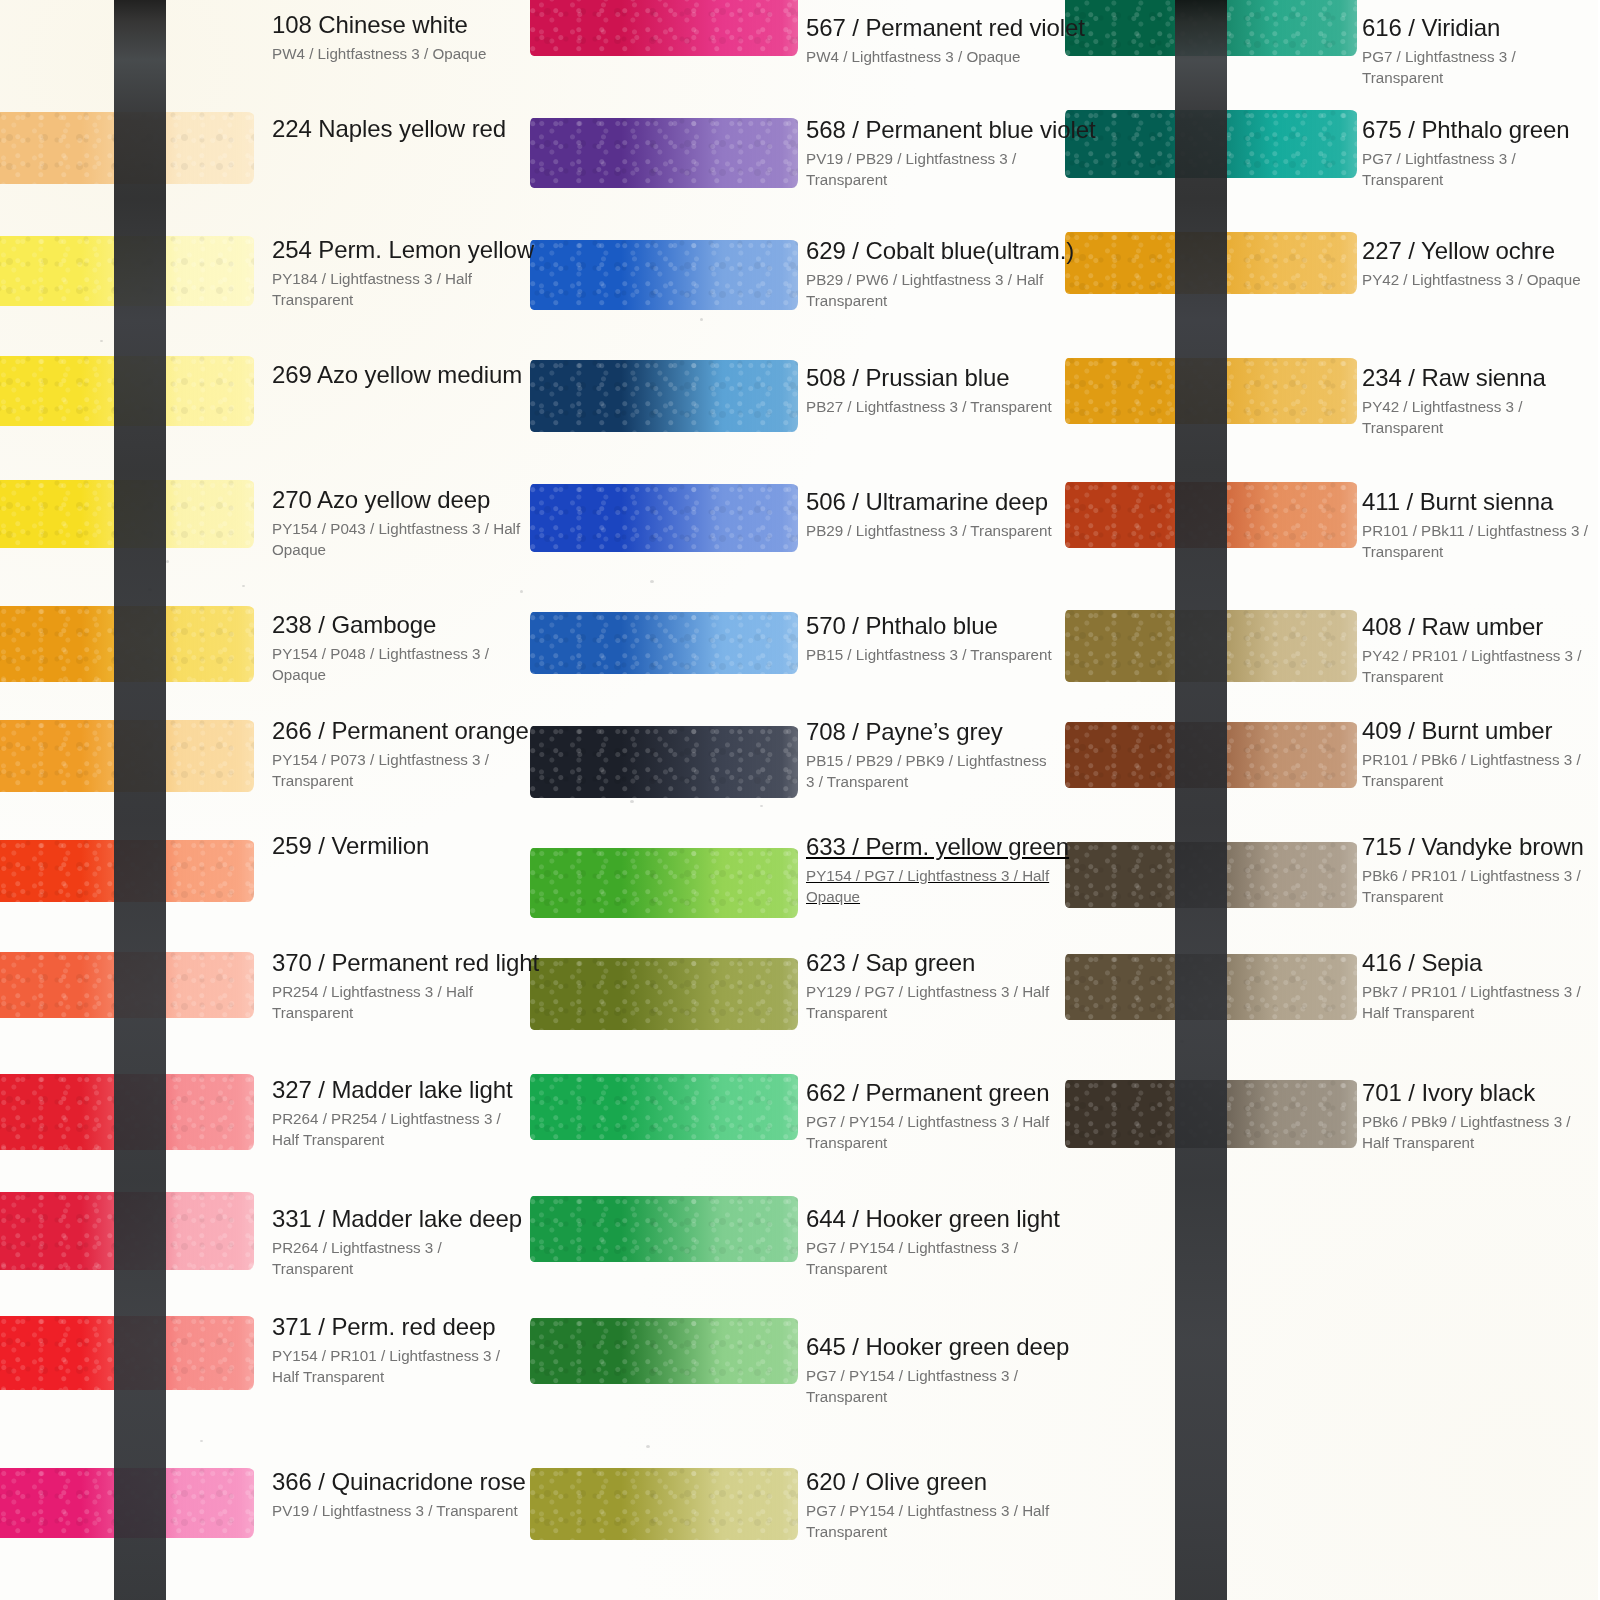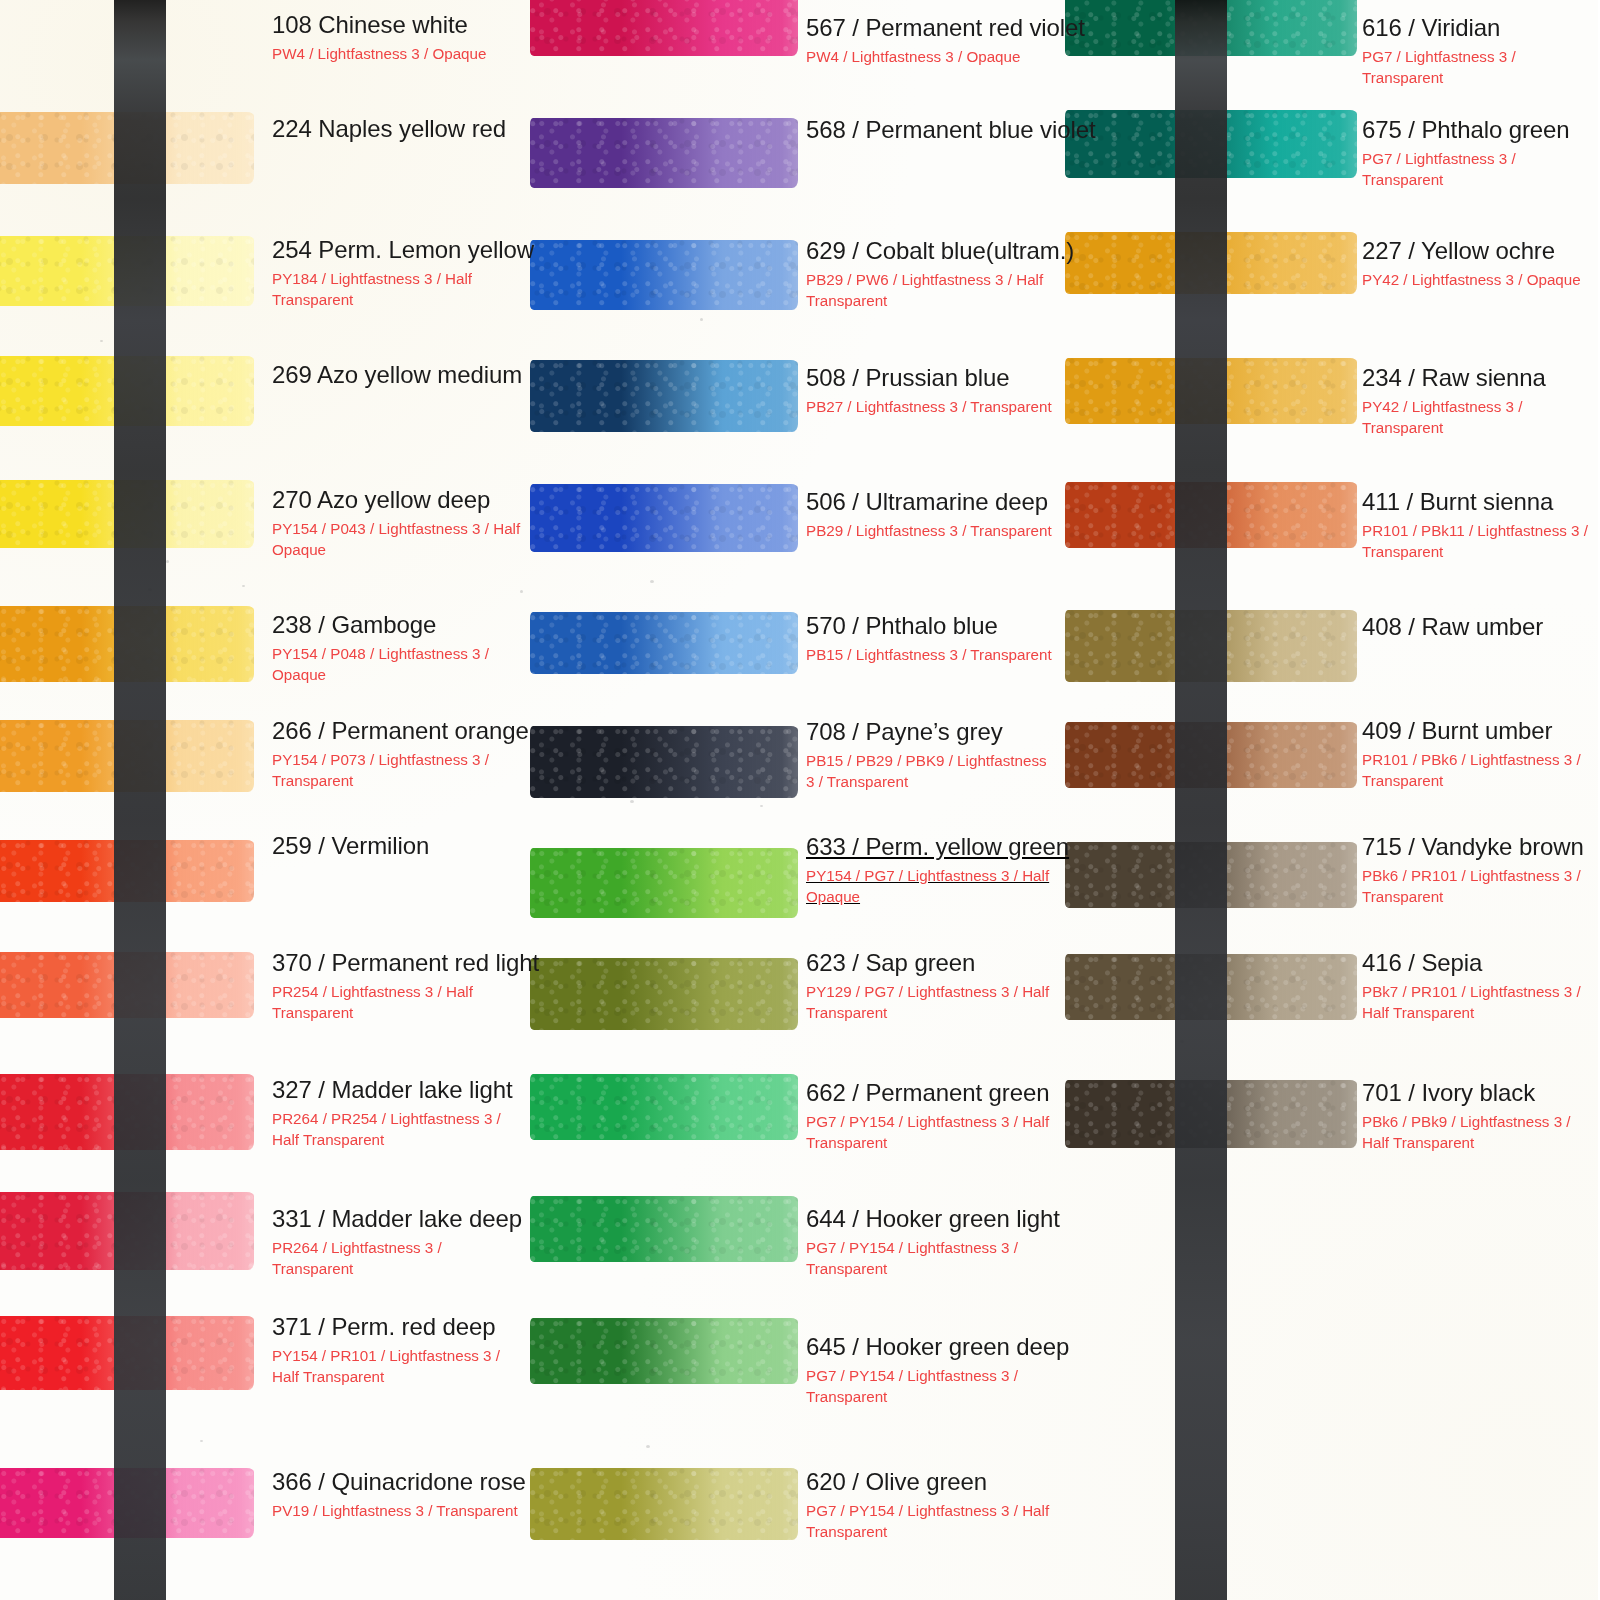--- a/index.html
+++ b/index.html
@@ -82,21 +82,21 @@
   }
   .label .title {
     font-size: 24px;
     color: #1b1b1b;
     letter-spacing: -0.1px;
     white-space: nowrap;
     line-height: 1.12;
   }
   .label .sub {
     font-size: 15.2px;
-    color: #ef4444;
+    color: #737373;
     line-height: 1.42;
     margin-top: 4px;
     max-width: 250px;
   }
   .col-3 .label .sub { max-width: 240px; }
 
   
   .fleck {
     position: absolute;
     background: rgba(150,150,150,0.33);
@@ -213,20 +213,21 @@
         </div>
         <div class="label" style="left: 276px; top: 15px;">
           <div class="title">567 / Permanent red violet</div>
           <div class="sub">PW4 / Lightfastness 3 / Opaque</div>
         </div>
         <div class="swatch-wrap" style="left: 0px; top: 118px; width: 268px; height: 70px;">
           <div class="swatch" style="background: linear-gradient(to right, rgb(89, 48, 141) 0%, rgb(89, 48, 141) 34%, rgb(147, 121, 196) 72%, rgba(147, 121, 196, 0.94) 94%, rgba(147, 121, 196, 0.8) 100%);"></div>
         </div>
         <div class="label" style="left: 276px; top: 117px;">
           <div class="title">568 / Permanent blue violet</div>
+          <div class="sub">PV19 / PB29 / Lightfastness 3 / Transparent</div>
         </div>
         <div class="swatch-wrap" style="left: 0px; top: 240px; width: 268px; height: 70px;">
           <div class="swatch" style="background: linear-gradient(to right, rgb(26, 91, 196) 0%, rgb(26, 91, 196) 34%, rgb(123, 166, 226) 72%, rgba(123, 166, 226, 0.94) 94%, rgba(123, 166, 226, 0.8) 100%);"></div>
         </div>
         <div class="label" style="left: 276px; top: 238px;">
           <div class="title">629 / Cobalt blue(ultram.)</div>
           <div class="sub">PB29 / PW6 / Lightfastness 3 / Half Transparent</div>
         </div>
         <div class="swatch-wrap" style="left: 0px; top: 360px; width: 268px; height: 72px;">
           <div class="swatch" style="background: linear-gradient(to right, rgb(18, 57, 99) 0%, rgb(18, 57, 99) 34%, rgb(91, 163, 214) 72%, rgba(91, 163, 214, 0.94) 94%, rgba(91, 163, 214, 0.8) 100%);"></div>
@@ -337,20 +338,21 @@
         </div>
         <div class="label" style="left: 297px; top: 489px;">
           <div class="title">411 / Burnt sienna</div>
           <div class="sub">PR101 / PBk11 / Lightfastness 3 / Transparent</div>
         </div>
         <div class="swatch-wrap" style="left: 0px; top: 610px; width: 292px; height: 72px;">
           <div class="swatch" style="background: linear-gradient(to right, rgb(138, 116, 53) 0%, rgb(138, 116, 53) 34%, rgb(203, 185, 140) 72%, rgba(203, 185, 140, 0.94) 94%, rgba(203, 185, 140, 0.8) 100%);"></div>
         </div>
         <div class="label" style="left: 297px; top: 614px;">
           <div class="title">408 / Raw umber</div>
+          <div class="sub">PY42 / PR101 / Lightfastness 3 / Transparent</div>
         </div>
         <div class="swatch-wrap" style="left: 0px; top: 722px; width: 292px; height: 66px;">
           <div class="swatch" style="background: linear-gradient(to right, rgb(123, 59, 28) 0%, rgb(123, 59, 28) 34%, rgb(192, 146, 112) 72%, rgba(192, 146, 112, 0.94) 94%, rgba(192, 146, 112, 0.8) 100%);"></div>
         </div>
         <div class="label" style="left: 297px; top: 718px;">
           <div class="title">409 / Burnt umber</div>
           <div class="sub">PR101 / PBk6 / Lightfastness 3 / Transparent</div>
         </div>
         <div class="swatch-wrap" style="left: 0px; top: 842px; width: 292px; height: 66px;">
           <div class="swatch" style="background: linear-gradient(to right, rgb(77, 66, 51) 0%, rgb(77, 66, 51) 34%, rgb(168, 154, 136) 72%, rgba(168, 154, 136, 0.94) 94%, rgba(168, 154, 136, 0.8) 100%);"></div>

